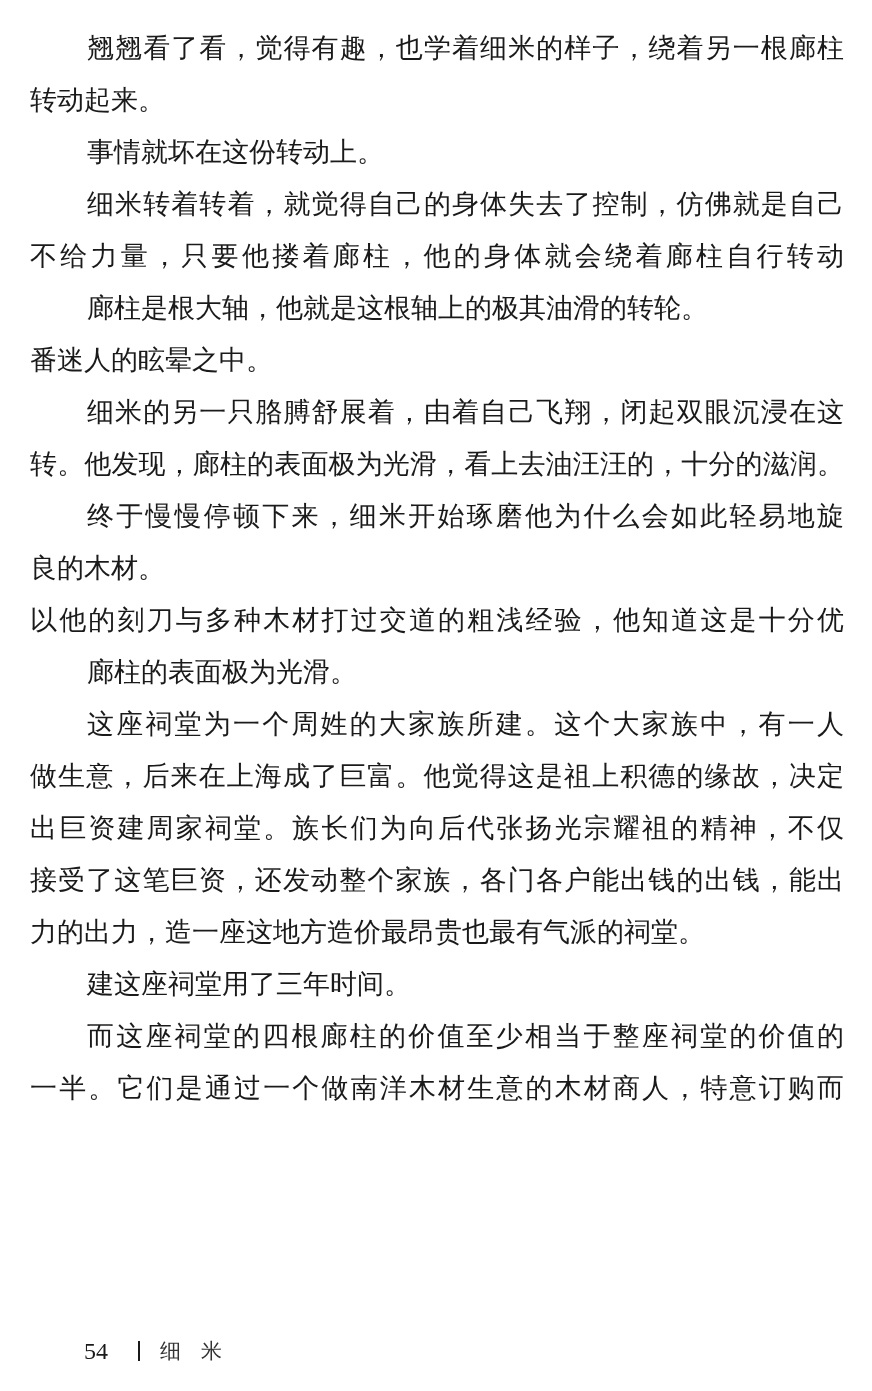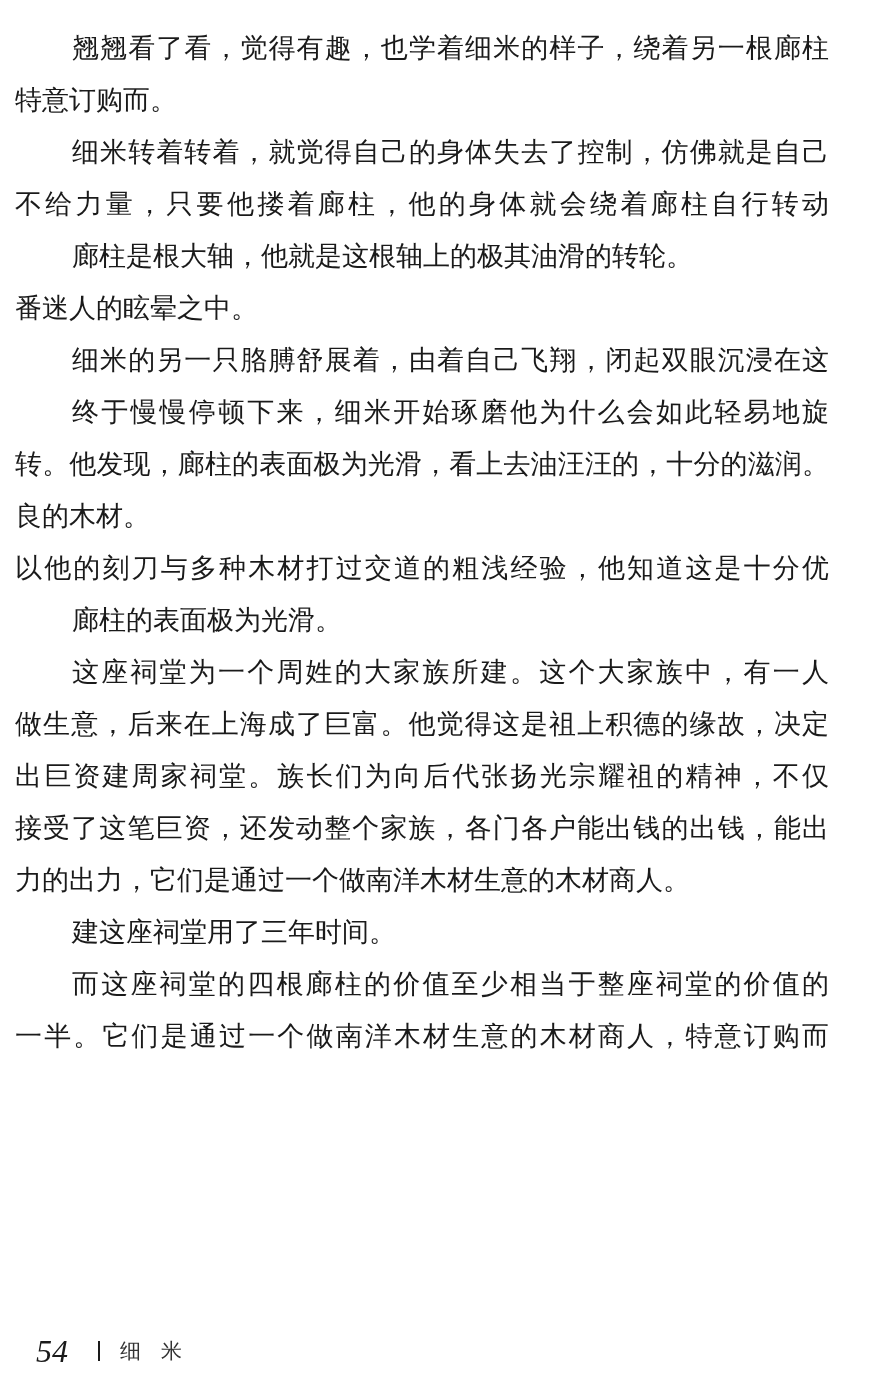--- a/index.html
+++ b/index.html
@@ -1,73 +1,76 @@
 <!DOCTYPE html>
 <html><head>
 <meta charset="utf-8">
 <style>
   html, body { margin: 0; padding: 0; background: #ffffff; }
   body { width: 872px; height: 1391px; position: relative; overflow: hidden; }
-  .page { position: absolute; left: 15px; top: 22px; width: 814px; }
+  .page { position: absolute; left: 30px; top: 22px; width: 814px; }
   .line {
     height: 52px; line-height: 52px;
     font-family: "DejaVu Serif", "Liberation Serif", serif;
     font-size: 27px; color: #1a1a1a; white-space: nowrap;
     text-align: justify; text-align-last: justify;
   }
   .line.indent { padding-left: 57px; }
   .line.last { text-align-last: left; }
   .footer { position: absolute; left: 36px; top: 1333px; height: 36px; display: flex; align-items: center;
     font-family: "Liberation Serif", "DejaVu Serif", serif; color: #1a1a1a; }
-  .page-num { font-style: italic; font-size: 32px; }
+  .page-num { font-size: 24px; margin-left: 48px; }
   .footer-sep { width: 2px; height: 20px; background: #1a1a1a; margin-left: 30px; margin-right: 20px; }
   .footer-title { font-family: Liberation Serif, serif; font-size: 21px; letter-spacing: 20px; color: #333; }
 </style>
 </head>
 <body>
 
 <div class="page">
 
   <div>
     <div class="line indent">翘翘看了看，觉得有趣，也学着细米的样子，绕着另一根廊柱</div>
-    <div class="line last">特意订购而。</div>
+    <div class="line last">转动起来。</div>
   </div>
 
+  <div>
+    <div class="line indent last">事情就坏在这份转动上。</div>
+  </div>
 
   <div>
     <div class="line indent">细米转着转着，就觉得自己的身体失去了控制，仿佛就是自己</div>
     <div class="line">不给力量，只要他搂着廊柱，他的身体就会绕着廊柱自行转动</div>
   </div>
 
   <div>
     <div class="line indent last">廊柱是根大轴，他就是这根轴上的极其油滑的转轮。</div>
   </div>
 
   <div>
     <div class="line last">番迷人的眩晕之中。</div>
     <div class="line indent">细米的另一只胳膊舒展着，由着自己飞翔，闭起双眼沉浸在这</div>
   </div>
 
   <div>
+    <div class="line">转。他发现，廊柱的表面极为光滑，看上去油汪汪的，十分的滋润。</div>
     <div class="line indent">终于慢慢停顿下来，细米开始琢磨他为什么会如此轻易地旋</div>
-    <div class="line">转。他发现，廊柱的表面极为光滑，看上去油汪汪的，十分的滋润。</div>
     <div class="line last">良的木材。</div>
     <div class="line">以他的刻刀与多种木材打过交道的粗浅经验，他知道这是十分优</div>
   </div>
 
   <div>
     <div class="line indent last">廊柱的表面极为光滑。</div>
   </div>
 
   <div>
     <div class="line indent">这座祠堂为一个周姓的大家族所建。这个大家族中，有一人</div>
     <div class="line">做生意，后来在上海成了巨富。他觉得这是祖上积德的缘故，决定</div>
     <div class="line">出巨资建周家祠堂。族长们为向后代张扬光宗耀祖的精神，不仅</div>
     <div class="line">接受了这笔巨资，还发动整个家族，各门各户能出钱的出钱，能出</div>
-    <div class="line last">力的出力，它们是通过一个做南洋木材生意的木材商人。</div>
+    <div class="line last">力的出力，造一座这地方造价最昂贵也最有气派的祠堂。</div>
   </div>
 
   <div>
     <div class="line indent last">建这座祠堂用了三年时间。</div>
   </div>
 
 
   <div>
     <div class="line indent">而这座祠堂的四根廊柱的价值至少相当于整座祠堂的价值的</div>
     <div class="line">一半。它们是通过一个做南洋木材生意的木材商人，特意订购而</div>

